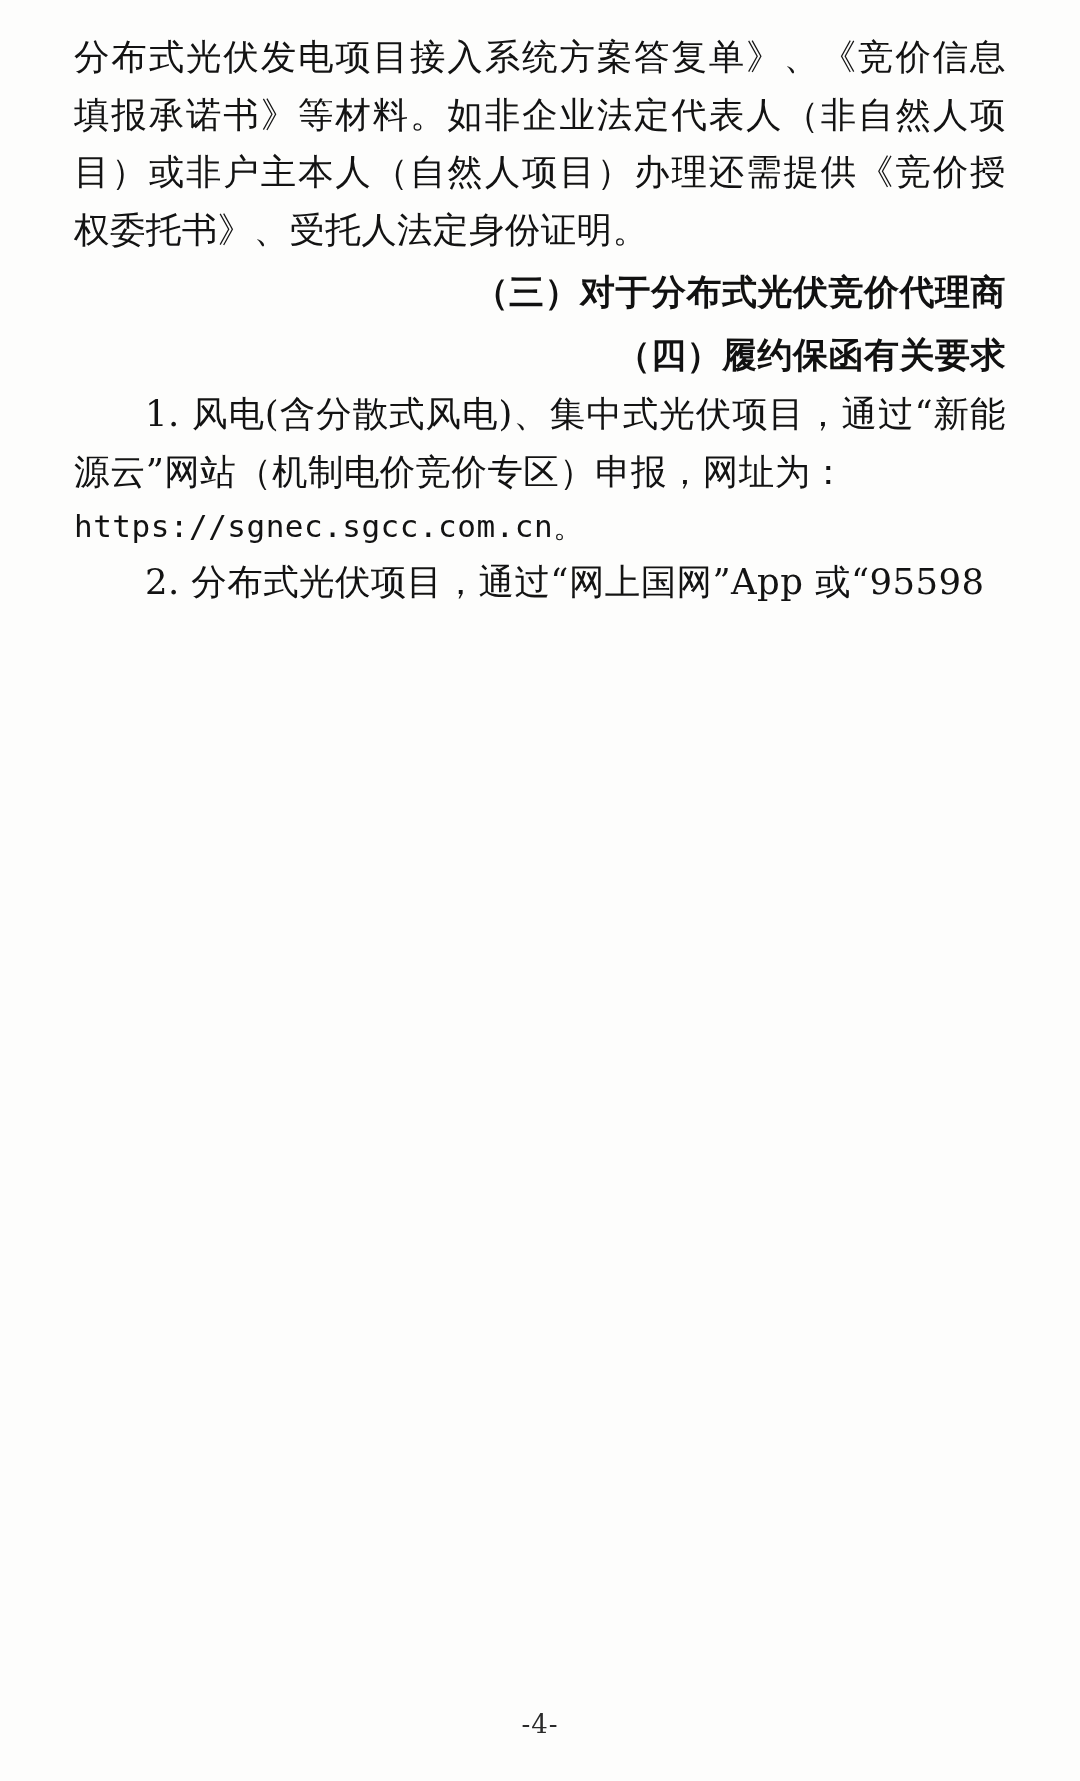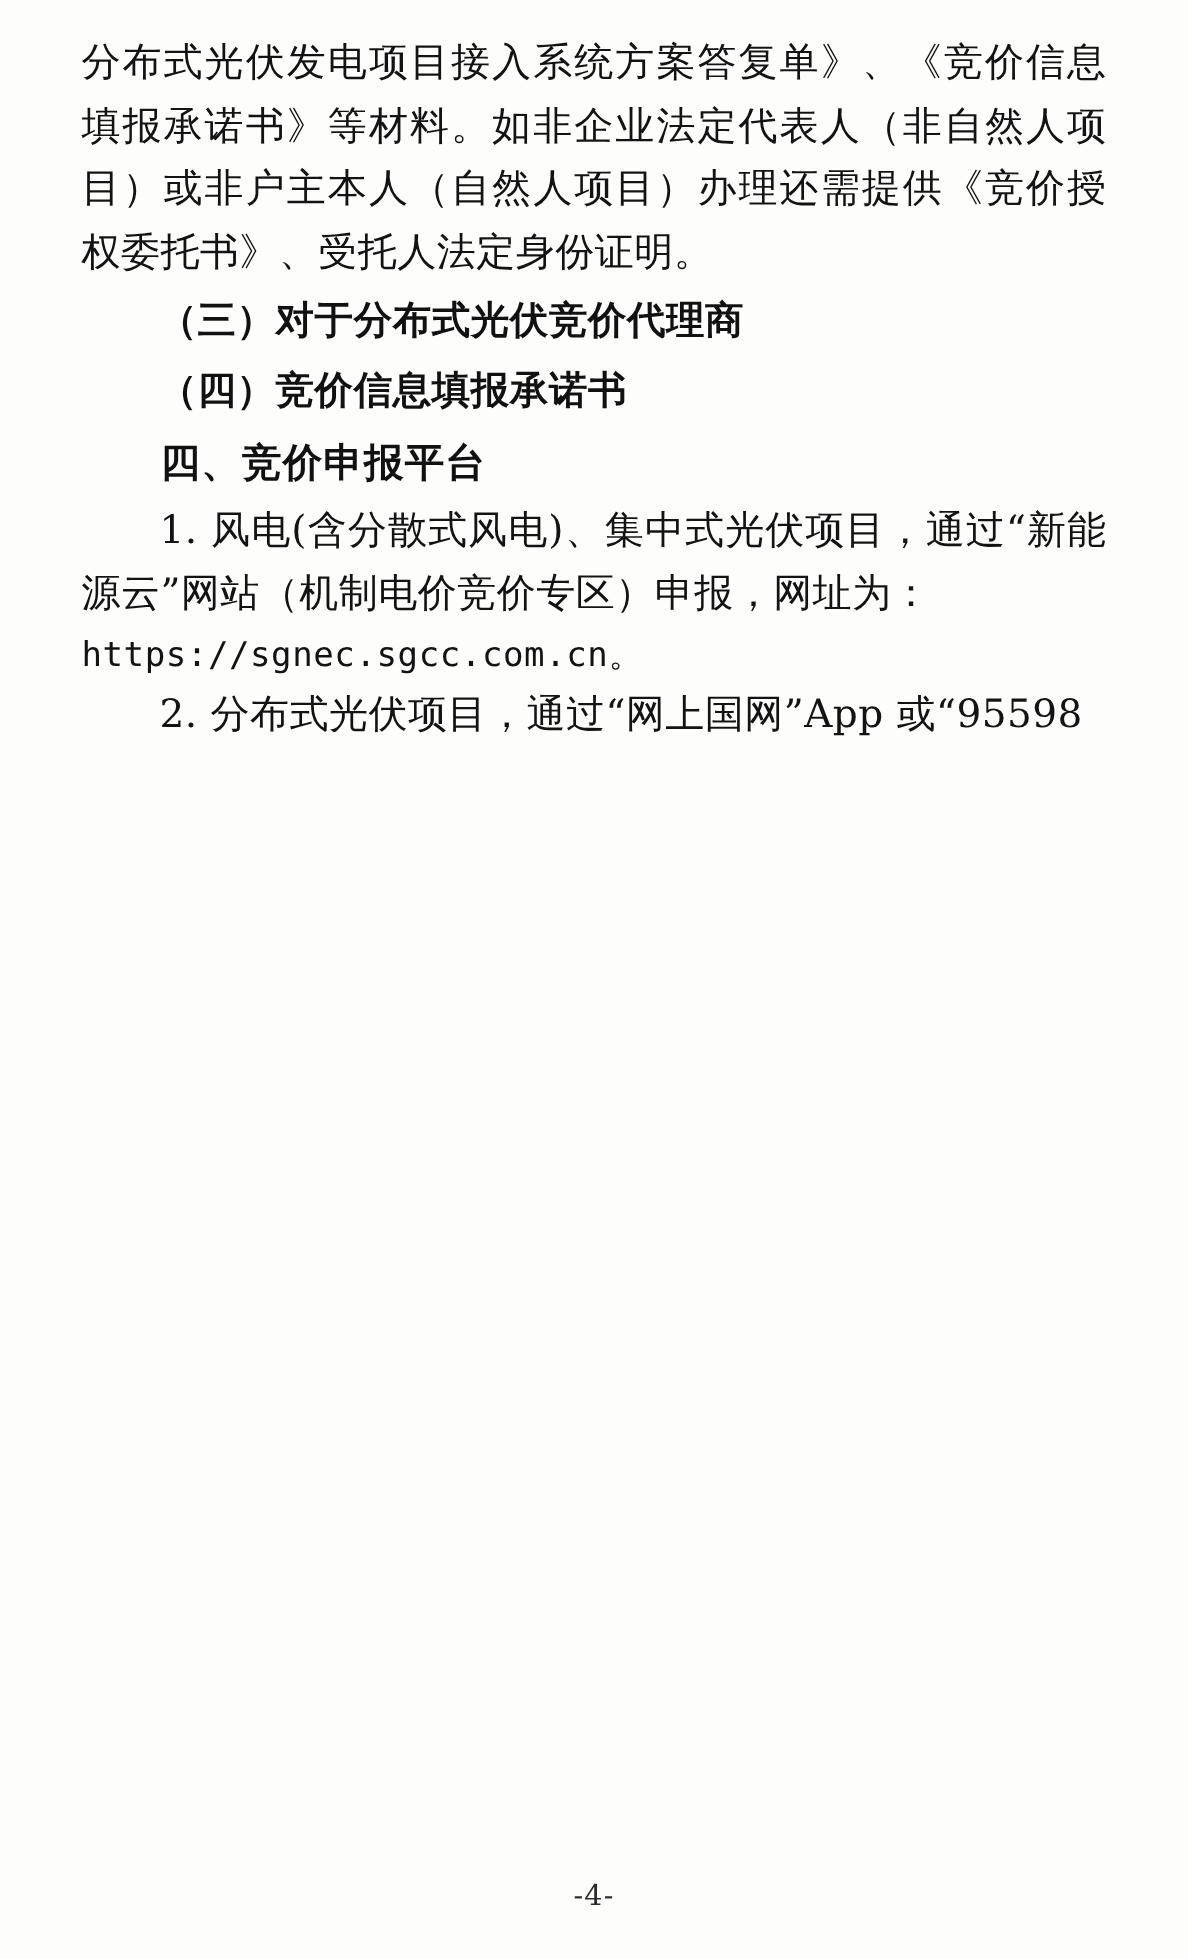--- a/index.html
+++ b/index.html
@@ -38,20 +38,21 @@
   }
   .heading {
     font-family: "DejaVu Sans", "Liberation Sans", sans-serif;
     font-size: 35px;
     font-weight: bold;
     line-height: 1.62;
     text-indent: 2em;
     margin: 6px 0 2px 0;
     letter-spacing: 0.5px;
     color: #111111;
+    text-align: right;
   }
   .heading-major {
     font-family: "DejaVu Sans", "Liberation Sans", sans-serif;
     font-size: 36px;
     font-weight: bold;
     line-height: 1.62;
     text-indent: 2em;
     margin: 10px 0 2px 0;
     letter-spacing: 1px;
     color: #111111;
@@ -76,24 +77,23 @@
 </head>
 <body>
 
 <div class="page">
 
   <p class="body-text">分布式光伏发电项目接入系统方案答复单》、《竞价信息填报承诺书》等材料。如非企业法定代表人（非自然人项目）或非户主本人（自然人项目）办理还需提供《竞价授权委托书》、受托人法定身份证明。</p>
 
   <p class="heading">（三）对于分布式光伏竞价代理商</p>
 
 
-  <p class="heading">（四）竞价信息填报承诺书</p>
+  <p class="heading">（四）履约保函有关要求</p>
 
 
-  <p class="heading-major">四、竞价申报平台</p>
 
 
   <p class="body-text indent">1. 风电(含分散式风电)、集中式光伏项目，通过“新能源云”网站（机制电价竞价专区）申报，网址为：</p>
 
   <p class="body-text mono-url">https://sgnec.sgcc.com.cn。</p>
 
   <p class="body-text indent">2. 分布式光伏项目，通过“网上国网”App 或“95598</p>
 
   <div class="footer">-4-</div>
 </div>

